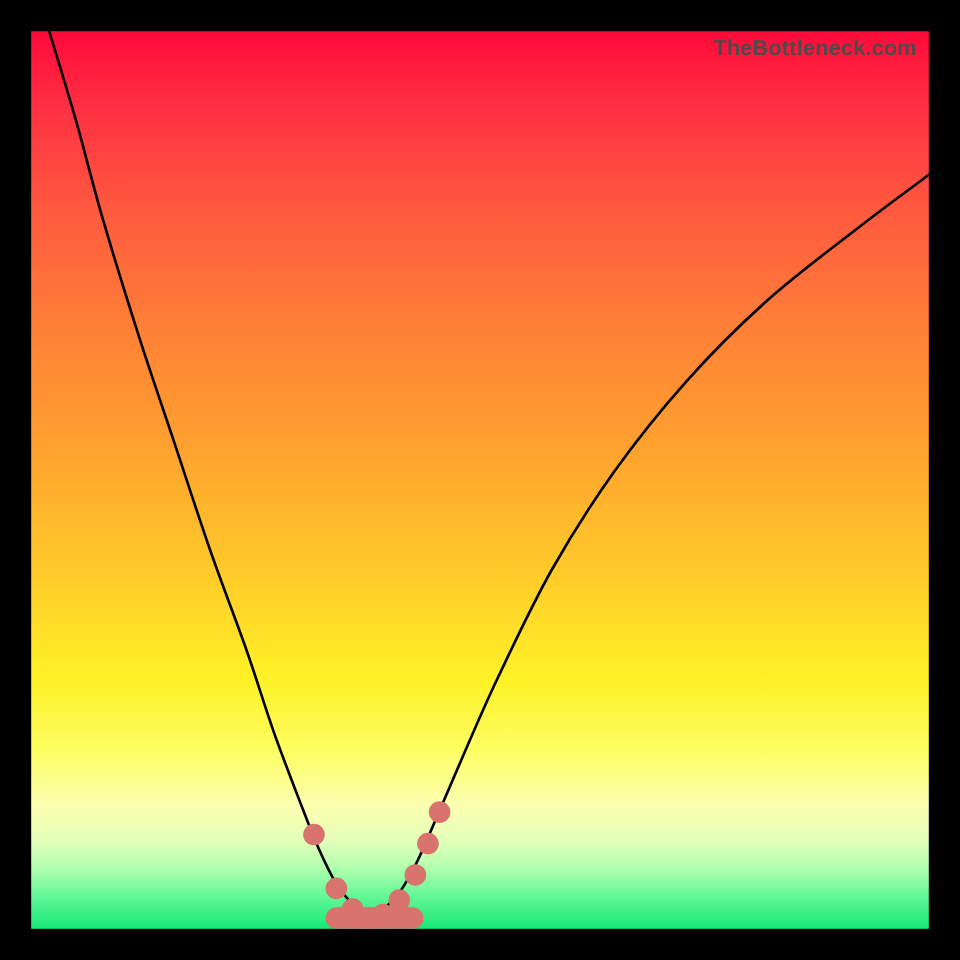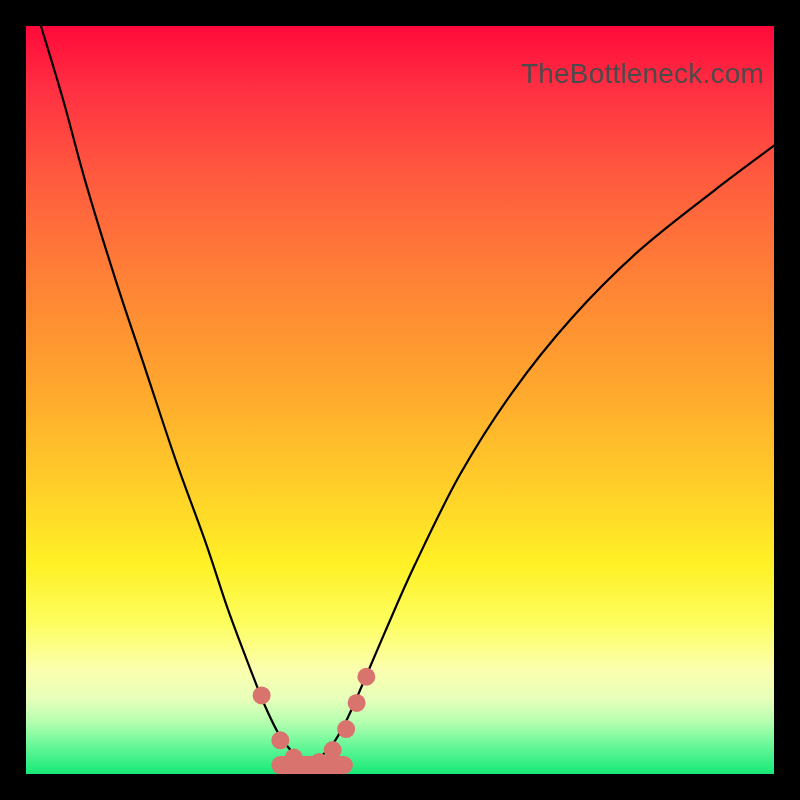--- a/index.html
+++ b/index.html
@@ -31,25 +31,24 @@
       #b6ffb0 93%,
       #6cf89a 96%,
       #16e978 100%
     );
   }
   .watermark {
     position: absolute;
     top: 4px;
     right: 10px;
     color: #4b4b4b;
-    font-size: 28px;
-    font-weight: 400;
+    font-size: 18px;
+    font-weight: 700;
     letter-spacing: 0.2px;
     pointer-events: none;
-    margin-top: 28px;
   }
   svg.plot {
     position: absolute;
     left: 0;
     top: 0;
     width: 748px;
     height: 748px;
     overflow: visible;
   }
   .curve {

